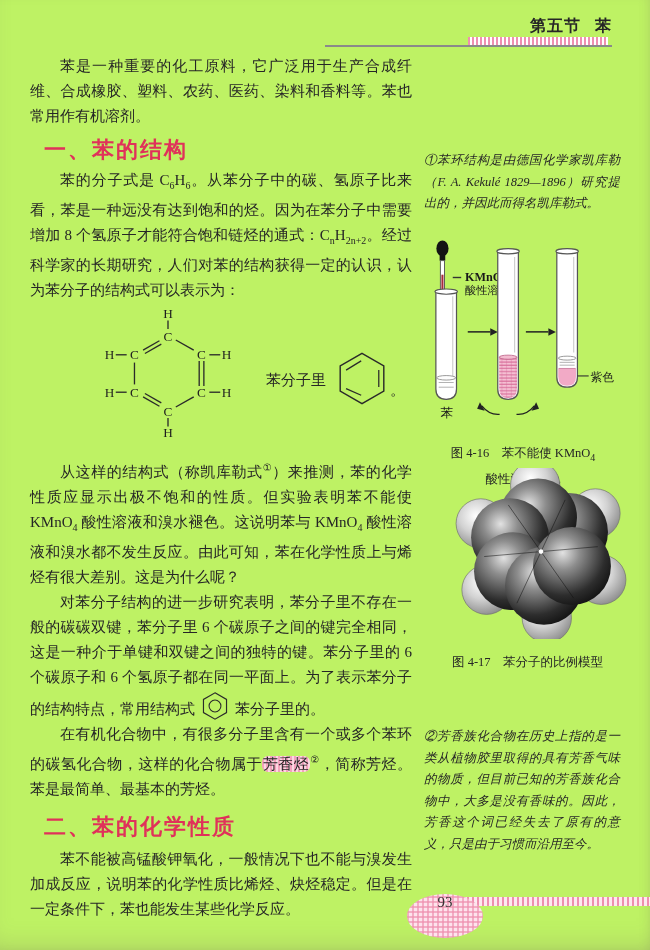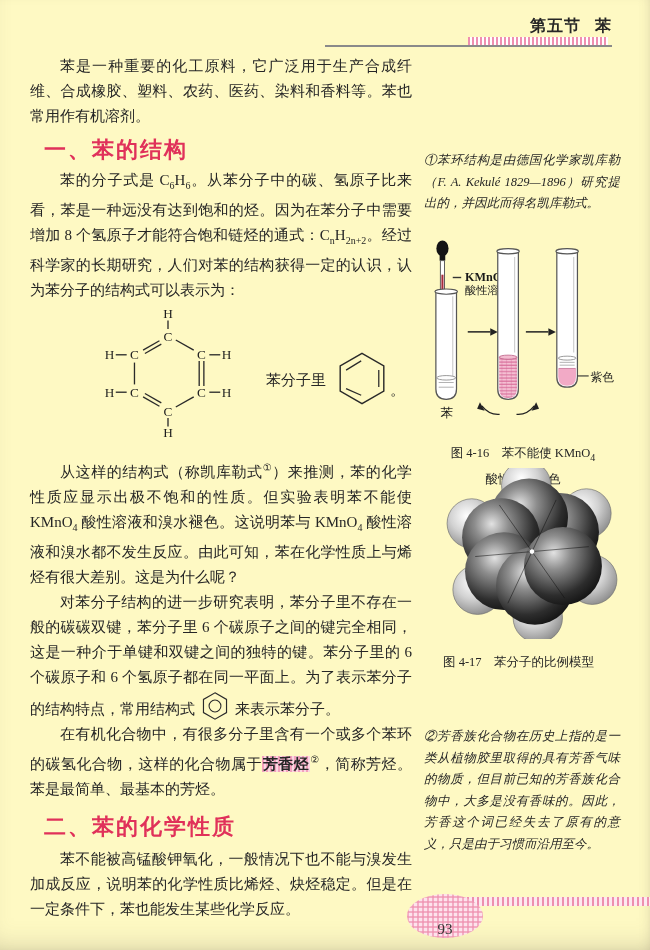--- a/index.html
+++ b/index.html
@@ -1,56 +1,56 @@
 <!DOCTYPE html>
 <html><head>
 <meta charset="utf-8">
 <style>
   html,body{margin:0;padding:0;}
   .page{
     position:relative;width:650px;height:950px;overflow:hidden;
-    background:#fef9c3;
+    background:#bef264;
     box-shadow:inset 0 -18px 30px -22px rgba(120,110,95,.45), inset -6px 0 14px -10px rgba(120,110,95,.35);
     font-family:"Liberation Serif","DejaVu Serif",serif;color:#262626;
   }
   
   .hdr-title{position:absolute;top:16px;right:38px;font-size:16px;font-weight:bold;letter-spacing:1px;}
   .hdr-title .gap{display:inline-block;width:14px;}
   .hdr-hatch{position:absolute;top:37px;left:468px;width:140px;height:8px;
     background:repeating-linear-gradient(90deg,#ef8fb0 0 2px,#ffffff 2px 4px);}
   .hdr-rule{position:absolute;top:45px;left:325px;width:287px;height:1.5px;background:#8a8a8a;}
   
   .main-col{position:absolute;left:30px;top:54px;width:382px;font-size:15px;line-height:25px;text-align:justify;}
   .body-para{margin:0;text-indent:2em;}
   .body-para + .body-para{margin-top:0;}
   sub{font-size:10px;} sup{font-size:10px;}
   .sec-heading{margin:8px 0 6px 14px;font-size:22px;font-weight:bold;color:#e0315a;
     font-family:"Liberation Sans","DejaVu Sans",sans-serif;letter-spacing:2px;}
   .kekule-fig{display:flex;align-items:center;margin:4px 0 2px 48px;height:132px;}
   .kekule-fig .or-text{margin:14px 10px 0 8px;white-space:nowrap;}
   .kekule-fig .period{margin:34px 0 0 2px;}
-  .hl{font-weight:bold;padding:0 1px;
-    background:repeating-linear-gradient(90deg,#f3a2bd 0 2px,#fbd7e2 2px 4px);}
+  .hl{font-weight:normal;padding:0 1px;
+    background:repeating-linear-gradient(90deg,#f3a2bd 0 2px,#fbd7e2 2px 4px);border-radius:6px;}
   .inline-hex{vertical-align:-8px;margin:0 6px;}
   
   .side-col{position:absolute;left:424px;top:0;width:198px;font-size:12.5px;line-height:21.5px;}
   .footnote{position:absolute;left:0;width:196px;margin:0;text-align:justify;font-style:italic;}
   .fn1{top:150px;} .fn2{top:726px;}
   .fig416{position:absolute;top:240px;left:0;width:198px;}
   .fig-caption{text-align:center;font-size:12.5px;line-height:23px;margin-top:14px;}
-  .fig417{position:absolute;top:468px;left:7px;width:198px;}
+  .fig417{position:absolute;top:468px;left:16px;width:198px;}
   .fig417 .fig-caption{text-align:left;padding-left:12px;margin-top:4px;}
   
   .pgnum-stripe{position:absolute;top:897px;left:452px;right:0;height:9px;
     background:repeating-linear-gradient(90deg,#ee8fae 0 2px,#fde9f0 2px 5px);}
   .pgnum-oval{position:absolute;top:894px;left:407px;width:76px;height:44px;border-radius:50%;
     background-color:#fde3ec;
     background-image:repeating-linear-gradient(0deg,rgba(238,143,174,.65) 0 2px,transparent 2px 5px),
                      repeating-linear-gradient(90deg,rgba(238,143,174,.65) 0 2px,transparent 2px 5px);
-    display:flex;align-items:flex-end;justify-content:center;}
+    display:flex;align-items:flex-start;justify-content:center;}
   .pgnum-oval span{font-size:15px;color:#333;}
   svg text{font-family:"Liberation Serif","DejaVu Serif",serif;}
 </style>
 </head>
 <body>
 
 <div class="page">
 
   <div class="hdr-title"><span>第五节</span><span class="gap"></span><span>苯</span></div>
   <div class="hdr-hatch"></div>
@@ -111,21 +111,21 @@
       </svg>
       <span class="period">。</span>
     </figure>
 
     <p class="body-para" style="margin-top:16px;">从这样的结构式（称凯库勒式<sup>①</sup>）来推测，苯的化学性质应显示出极不饱和的性质。但实验表明苯不能使 KMnO<sub>4</sub> 酸性溶液和溴水褪色。这说明苯与 KMnO<sub>4</sub> 酸性溶液和溴水都不发生反应。由此可知，苯在化学性质上与烯烃有很大差别。这是为什么呢？</p>
 
     <p class="body-para">
       <span>对苯分子结构的进一步研究表明，苯分子里不存在一般的碳碳双键，苯分子里 6 个碳原子之间的键完全相同，这是一种介于单键和双键之间的独特的键。苯分子里的 6 个碳原子和 6 个氢原子都在同一平面上。为了表示苯分子的结构特点，常用结构式</span><svg class="inline-hex" width="28" height="32" viewBox="0 0 34 38">
           <polygon points="17,3 31,11 31,27 17,35 3,27 3,11" fill="none" stroke="#2a2a2a" stroke-width="1.4"></polygon>
           <circle cx="17" cy="19" r="7.2" fill="none" stroke="#2a2a2a" stroke-width="1.3"></circle>
-        </svg><span>来表示苯分子。</span>
+        </svg><span>苯分子里的。</span>
     </p>
 
     <p class="body-para">
       <span>在有机化合物中，有很多分子里含有一个或多个苯环的碳氢化合物，这样的化合物属于</span><span class="hl">芳香烃</span><sup>②</sup><span>，简称芳烃。苯是最简单、最基本的芳烃。</span>
     </p>
 
     <h2 class="sec-heading" style="margin-top:14px;font-family:Liberation Mono, monospace;">二、苯的化学性质</h2>
 
     <p class="body-para">苯不能被高锰酸钾氧化，一般情况下也不能与溴发生加成反应，说明苯的化学性质比烯烃、炔烃稳定。但是在一定条件下，苯也能发生某些化学反应。</p>
   </main>

